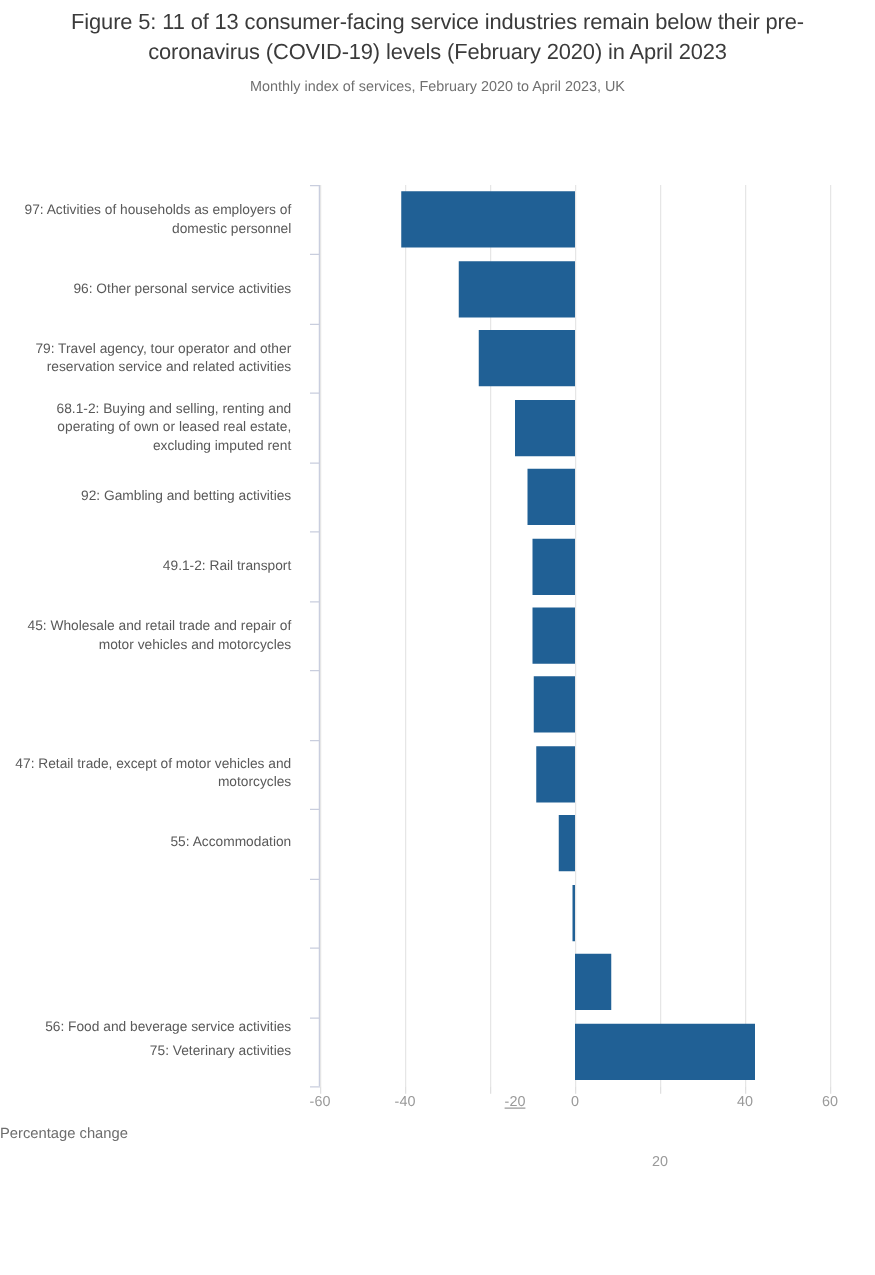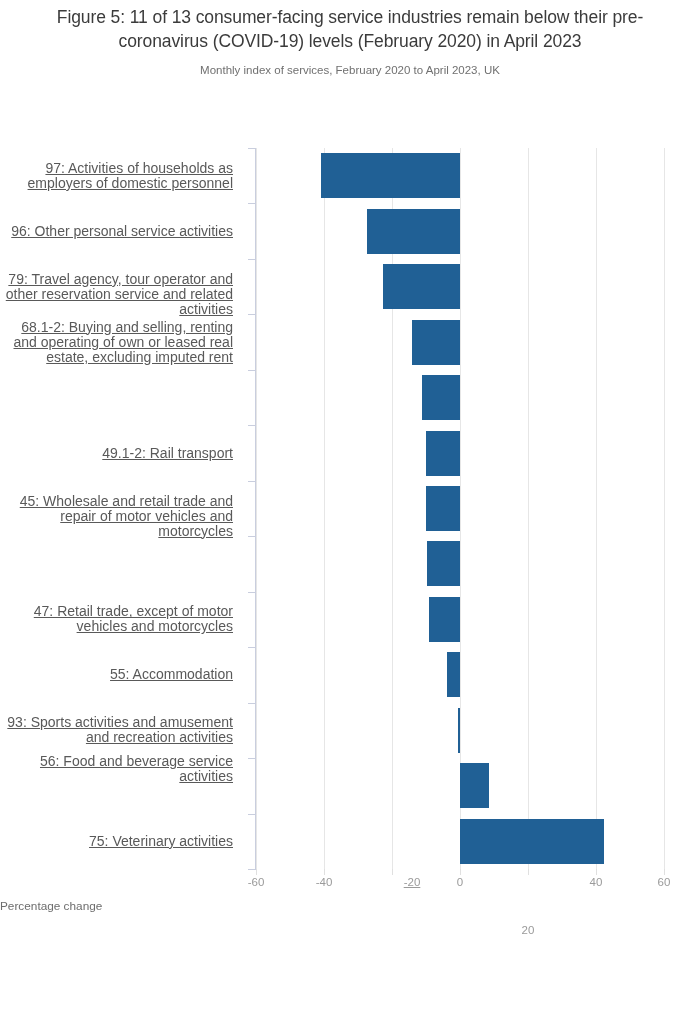--- a/index.html
+++ b/index.html
@@ -105,26 +105,25 @@
     left: 0;
     top: 148px;
     width: 241px;
     height: 721px;
   }
   .cat-label {
     position: absolute;
     right: 0;
     width: 241px;
     text-align: right;
-    font-size: 14px;
+    font-size: 11px;
     line-height: 15px;
     color: #595959;
     padding-right: 8px;
     box-sizing: border-box;
-    text-decoration: underline;
   }
 
   
   .xtick-label {
     position: absolute;
     top: 876px;
     width: 60px;
     text-align: center;
     font-size: 11.5px;
     color: #9a9a9a;
@@ -156,26 +155,26 @@
     <div class="fig-subtitle">Monthly index of services, February 2020 to April 2023, UK</div>
   </div>
 
   <div class="plot-wrap">
 
     <div class="cat-labels" id="cat-labels">
         <div class="cat-label" style="top: 12.7308px;">97: Activities of households as employers of domestic personnel</div>
         <div class="cat-label" style="top: 75.6923px;">96: Other personal service activities</div>
         <div class="cat-label" style="top: 123.654px;">79: Travel agency, tour operator and other reservation service and related activities</div>
         <div class="cat-label" style="top: 171.615px;">68.1-2: Buying and selling, renting and operating of own or leased real estate, excluding imputed rent</div>
+        <div class="cat-label" style="top: 242.077px;">92: Gambling and betting activities</div>
         <div class="cat-label" style="top: 297.538px;">49.1-2: Rail transport</div>
         <div class="cat-label" style="top: 345.5px;">45: Wholesale and retail trade and repair of motor vehicles and motorcycles</div>
         <div class="cat-label" style="top: 456.423px;">47: Retail trade, except of motor vehicles and motorcycles</div>
         <div class="cat-label" style="top: 519.385px;">55: Accommodation</div>
-        <div class="cat-label" style="top: 567.346px;">93: Sports activities and amusement and recreation activities</div>
-        <div class="cat-label" style="top: 606px;">56: Food and beverage service activities</div>
+        <div class="cat-label" style="top: 667px;">56: Food and beverage service activities</div>
         <div class="cat-label" style="top: 685.769px;">75: Veterinary activities</div>
       </div>
 
     <div class="yaxis-spine"></div>
     <div id="yticks">
         <div class="ytick" style="top: 148px;"></div>
         <div class="ytick" style="top: 203.462px;"></div>
         <div class="ytick" style="top: 258.923px;"></div>
         <div class="ytick" style="top: 314.385px;"></div>
         <div class="ytick" style="top: 369.846px;"></div>

